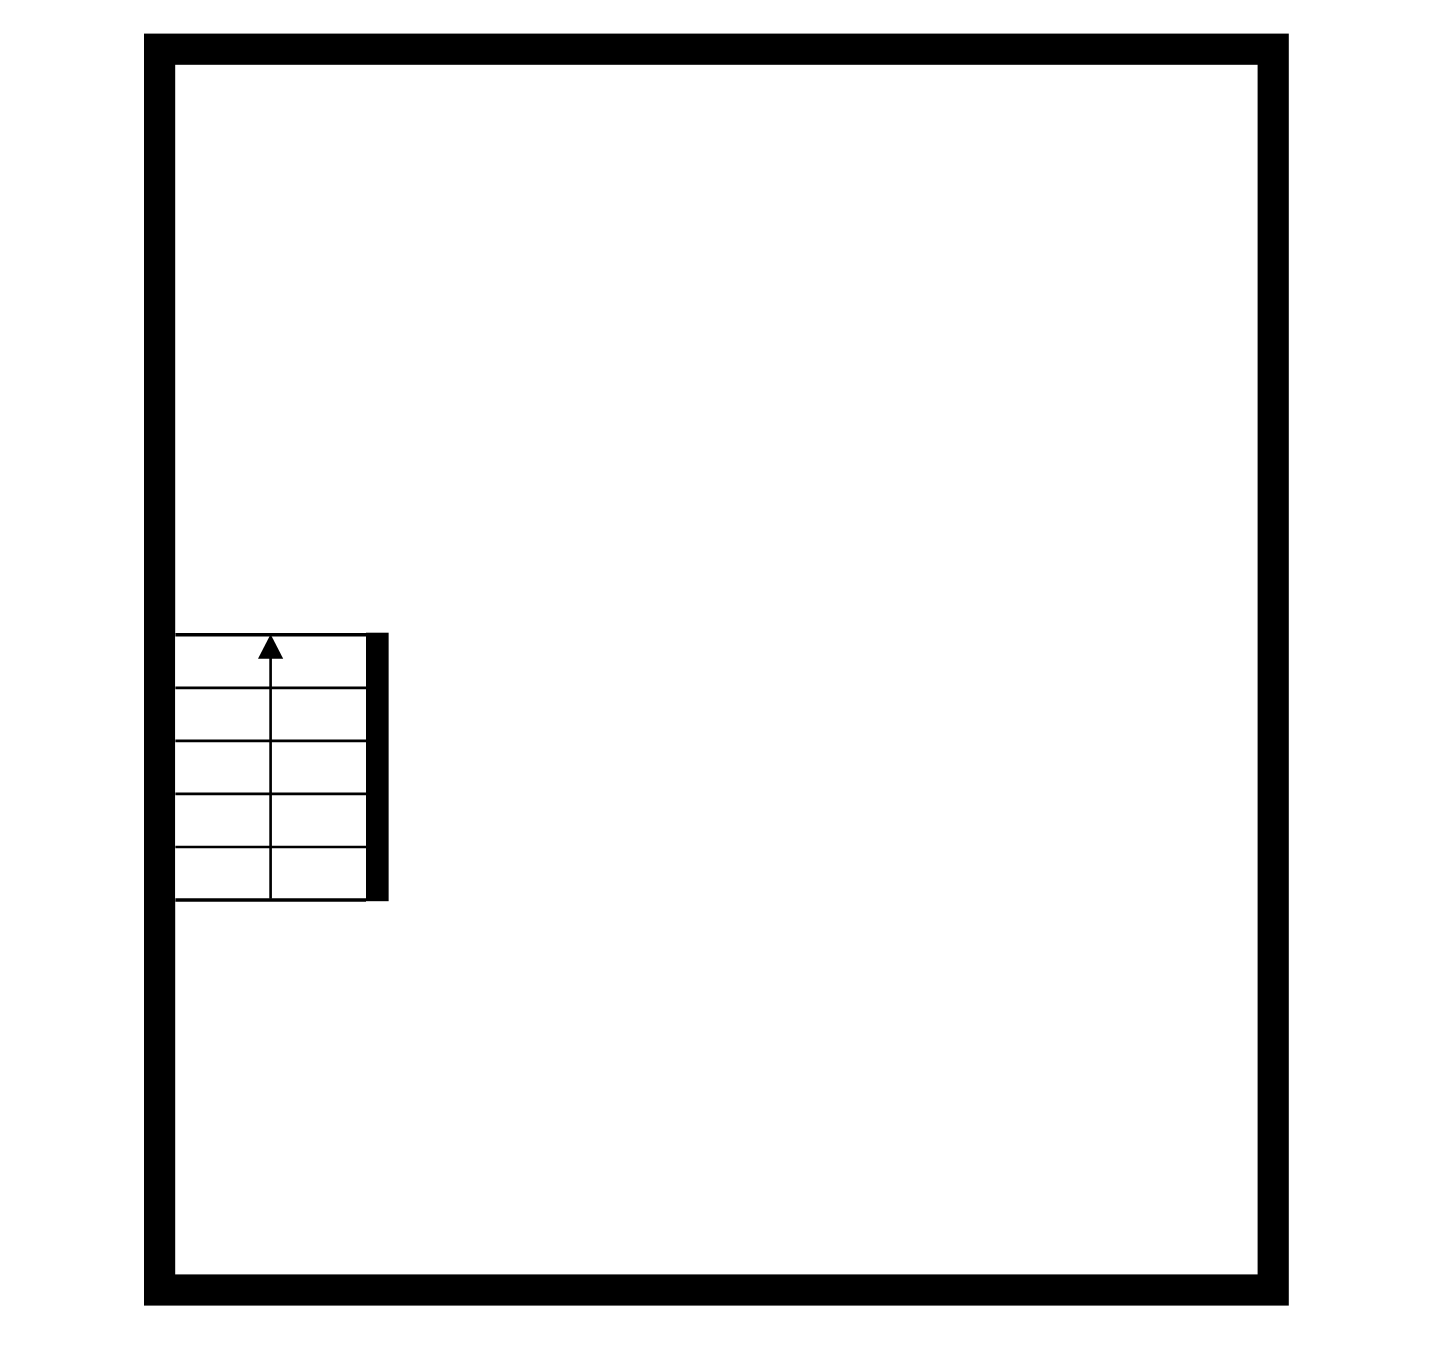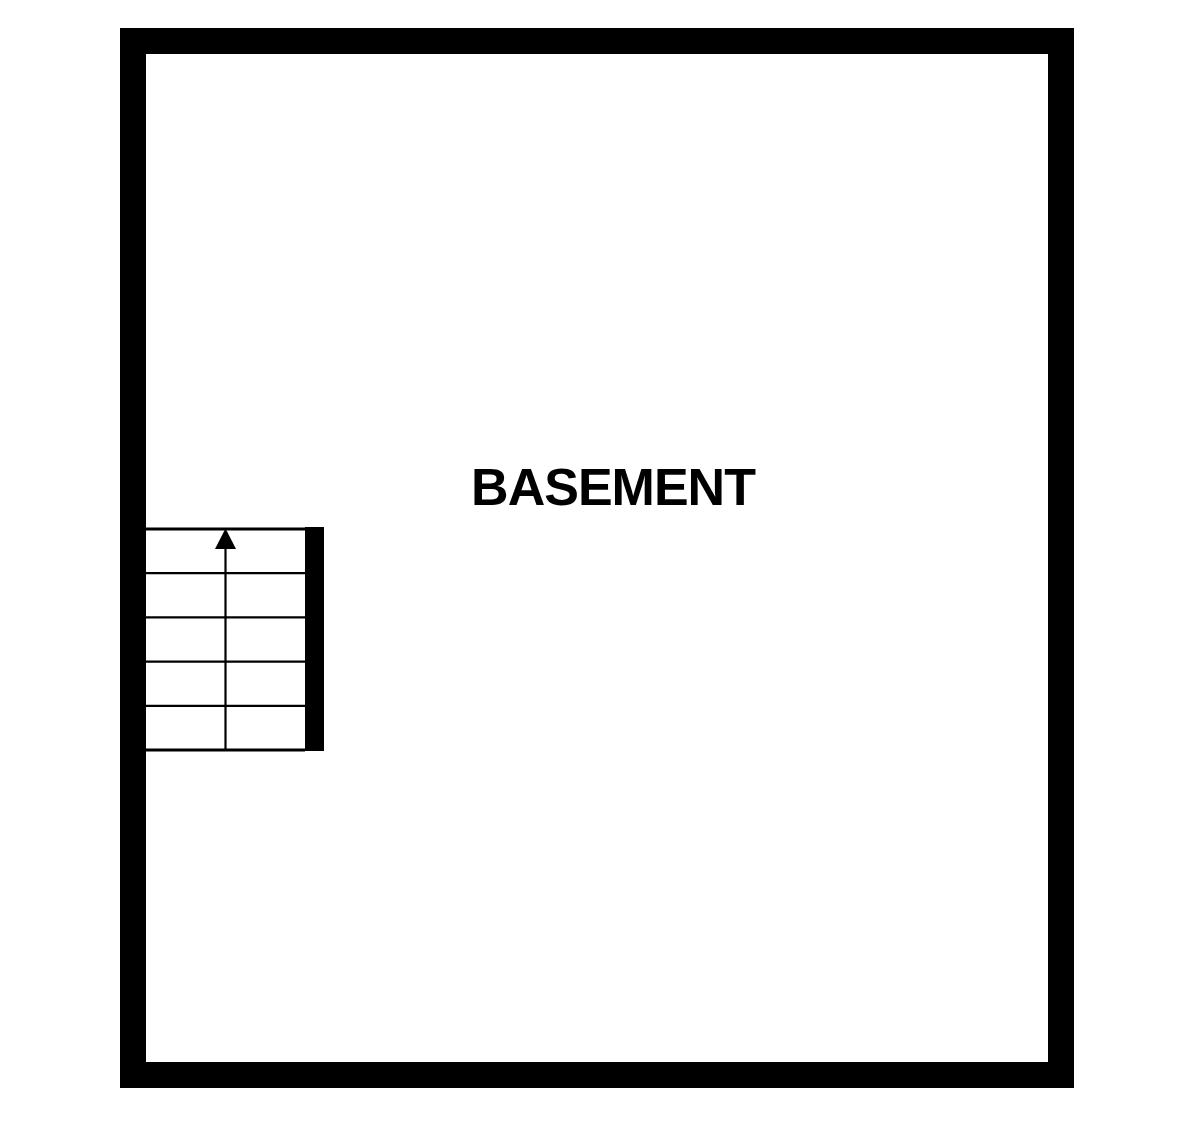--- a/index.html
+++ b/index.html
@@ -50,21 +50,20 @@
     height: 225px;
   }
 </style>
 </head>
 <body>
 
 <div class="floorplan">
 
   <div class="walls"></div>
 
-  <div class="room-label">BASEMENT</div>
 
   <svg class="staircase" viewBox="0 0 178 225" xmlns="http://www.w3.org/2000/svg">
 
     <rect x="0" y="1" width="159" height="222" fill="var(--floor-color)"></rect>
 
     <g stroke="var(--line-color)">
         <line x1="0" x2="159" y1="2" y2="2" stroke-width="3"></line>
         <line x1="0" x2="159" y1="46.2" y2="46.2" stroke-width="2.2"></line>
         <line x1="0" x2="159" y1="90.4" y2="90.4" stroke-width="2.2"></line>
         <line x1="0" x2="159" y1="134.6" y2="134.6" stroke-width="2.2"></line>

